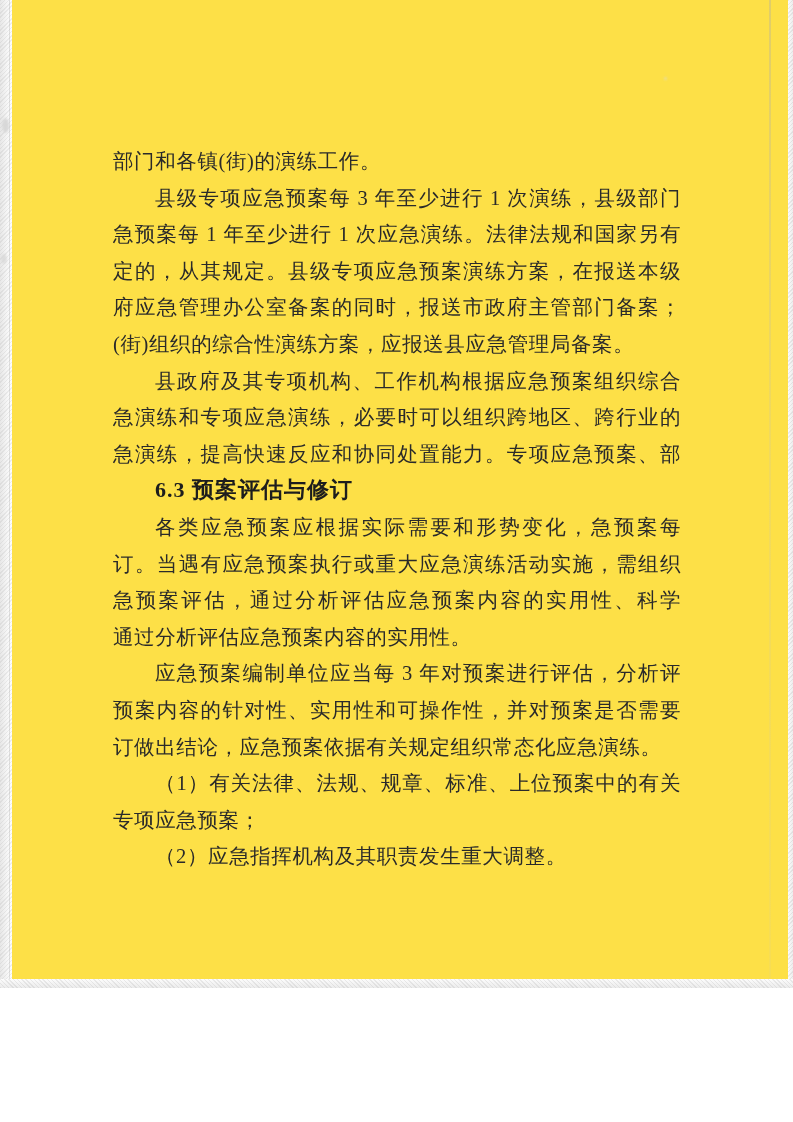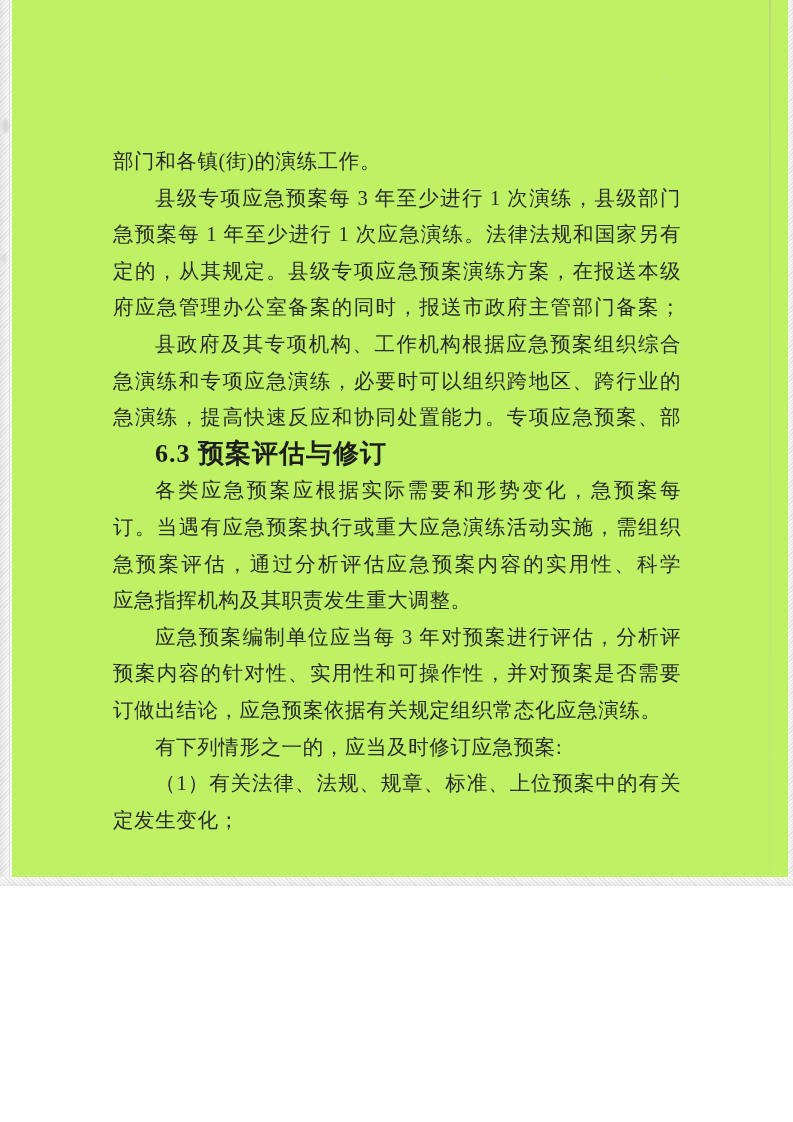--- a/index.html
+++ b/index.html
@@ -1,19 +1,19 @@
 <!DOCTYPE html>
 <html><head>
 <meta charset="utf-8">
 <style>
   html,body{margin:0;padding:0;background:#ffffff;}
   .page{
     position:relative;
-    width:793px;height:886px;
-    background:#bef264;
+    width:793px;height:988px;
+    background:#fde047;
     overflow:hidden;
     font-family:"Liberation Serif","DejaVu Serif",serif;
     color:#2a2a2a;
   }
   
   .edge-left{
     position:absolute;left:0;top:0;width:12px;height:1122px;
     background:
       repeating-linear-gradient(135deg, rgba(110,110,110,0.10) 0 1px, rgba(255,255,255,0) 1px 3px),
       linear-gradient(90deg,#e7e7e7 0%,#f1f1f1 40%,#fbfbfb 80%,#fdfdfd 100%);
@@ -49,21 +49,21 @@
   .line{
     height:36.6px;line-height:36.6px;
     font-size:20.5px;
     letter-spacing:0.6px;
     white-space:normal;
     overflow:hidden;
     text-align:left;
   }
   .line.fill{text-align:justify;text-align-last:justify;}
   .line.indent{text-indent:42px;}
-  .line.heading{font-weight:bold;font-size:26px;color:#1d1d1d;letter-spacing:1px;}
+  .line.heading{font-weight:bold;font-size:22px;color:#1d1d1d;letter-spacing:1px;}
   
   .page-number{
     position:absolute;top:1032px;left:630px;width:80px;
     font-size:19px;letter-spacing:2.5px;color:#303030;text-align:center;
     line-height:26px;
   }
 </style>
 </head>
 <body>
 
@@ -77,31 +77,32 @@
   <div class="smudge s1"></div>
   <div class="smudge s2"></div>
   <div class="smudge s3"></div>
 
   <div class="text-block">
       <div class="line">部门和各镇(街)的演练工作。</div>
       <div class="line indent fill">县级专项应急预案每 3 年至少进行 1 次演练，县级部门应</div>
       <div class="line fill">急预案每 1 年至少进行 1 次应急演练。法律法规和国家另有规</div>
       <div class="line fill">定的，从其规定。县级专项应急预案演练方案，在报送本级政</div>
       <div class="line fill">府应急管理办公室备案的同时，报送市政府主管部门备案；镇</div>
+      <div class="line">(街)组织的综合性演练方案，应报送县应急管理局备案。</div>
       <div class="line indent fill">县政府及其专项机构、工作机构根据应急预案组织综合应</div>
       <div class="line fill">急演练和专项应急演练，必要时可以组织跨地区、跨行业的应</div>
       <div class="line fill">急演练，提高快速反应和协同处置能力。专项应急预案、部门</div>
       <div class="line heading indent">6.3 预案评估与修订</div>
       <div class="line indent fill">各类应急预案应根据实际需要和形势变化，急预案每</div>
       <div class="line fill">订。当遇有应急预案执行或重大应急演练活动实施，需组织应</div>
       <div class="line fill">急预案评估，通过分析评估应急预案内容的实用性、科学性，</div>
-      <div class="line">应急指挥机构及其职责发生重大调整。</div>
+      <div class="line">通过分析评估应急预案内容的实用性。</div>
       <div class="line indent fill">应急预案编制单位应当每 3 年对预案进行评估，分析评价</div>
       <div class="line fill">预案内容的针对性、实用性和可操作性，并对预案是否需要修</div>
       <div class="line">订做出结论，应急预案依据有关规定组织常态化应急演练。</div>
-      <div class="line indent">有下列情形之一的，应当及时修订应急预案:</div>
       <div class="line indent fill">（1）有关法律、法规、规章、标准、上位预案中的有关规</div>
-      <div class="line">定发生变化；</div>
+      <div class="line">专项应急预案；</div>
+      <div class="line indent">（2）应急指挥机构及其职责发生重大调整。</div>
     </div>
 
   <div class="page-number">- 45 -</div>
 
 </div>
 
 </body></html>

